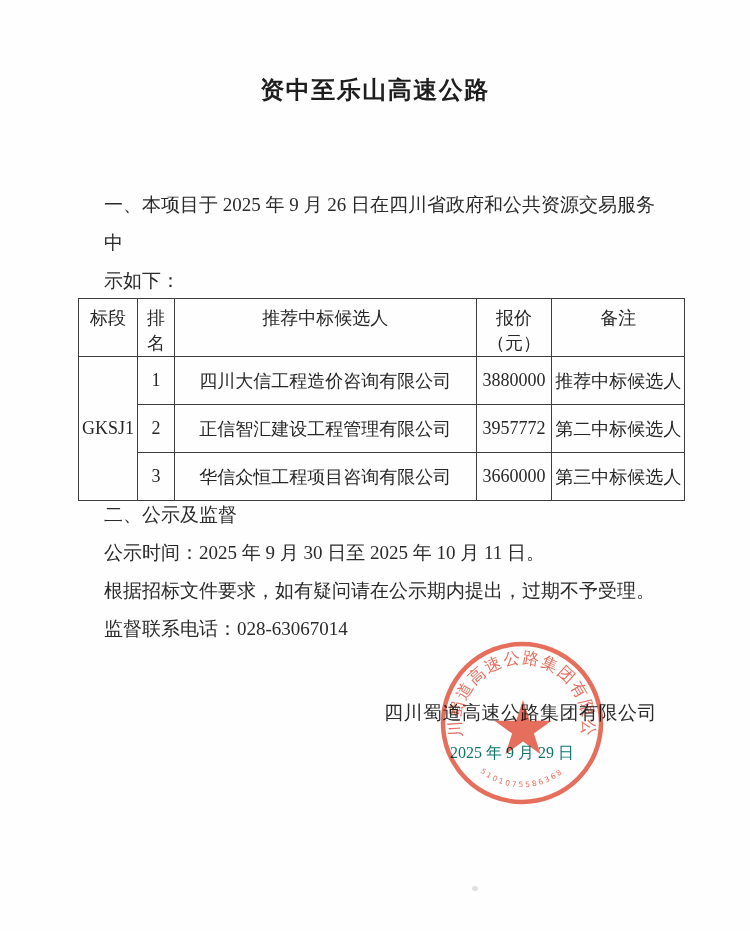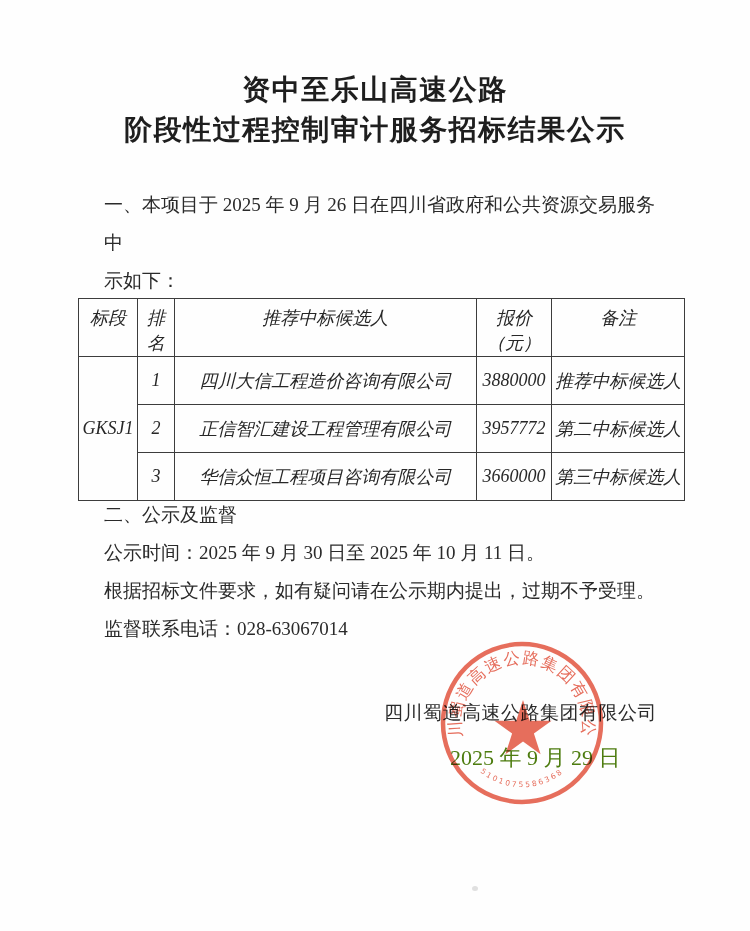--- a/index.html
+++ b/index.html
@@ -12,21 +12,21 @@
     font-family: "Liberation Serif", "DejaVu Serif", serif;
     color: #262626;
     overflow: hidden;
   }
   .doc-title {
     position: absolute;
     top: 70px;
     left: 0;
     width: 100%;
     text-align: center;
-    font-size: 28px;
+    font-size: 24px;
     font-weight: bold;
     line-height: 40px;
     letter-spacing: 1.5px;
     color: #1e1e1e;
   }
   .para-1 {
     position: absolute;
     top: 186px;
     left: 104px;
     width: 560px;
@@ -36,21 +36,20 @@
   }
   .bid-table {
     position: absolute;
     top: 298px;
     left: 78px;
     width: 607px;
     border-collapse: collapse;
     table-layout: fixed;
     font-size: 18px;
     color: #272727;
-    font-style: italic;
   }
   .bid-table td {
     border: 1.5px solid #3d3d3d;
     text-align: center;
     vertical-align: middle;
     overflow: hidden;
   }
   .bid-table .hdr td {
     height: 52px;
     vertical-align: top;
@@ -79,22 +78,22 @@
     left: 384px;
     font-size: 19px;
     letter-spacing: 0.5px;
     color: #2a2a2a;
     white-space: nowrap;
   }
   .sig-date {
     position: absolute;
     top: 743px;
     left: 450px;
-    font-size: 22px;
-    color: #4d7c0f;
+    font-size: 16px;
+    color: #0f766e;
     white-space: nowrap;
   }
   .seal {
     position: absolute;
     top: 637px;
     left: 436px;
     width: 172px;
     height: 172px;
     mix-blend-mode: multiply;
     opacity: 0.92;
@@ -110,21 +109,20 @@
     border-radius: 50%;
   }
 </style>
 </head>
 <body>
 
 <div class="page">
 
   <div class="doc-title">
     <div>资中至乐山高速公路</div>
-    <div>阶段性过程控制审计服务招标结果公示</div>
   </div>
 
   <div class="para-1">
     <div>一、本项目于 2025 年 9 月 26 日在四川省政府和公共资源交易服务中</div>
     <div>示如下：</div>
   </div>
 
   <table class="bid-table">
     <tbody>
         <tr class="hdr">

